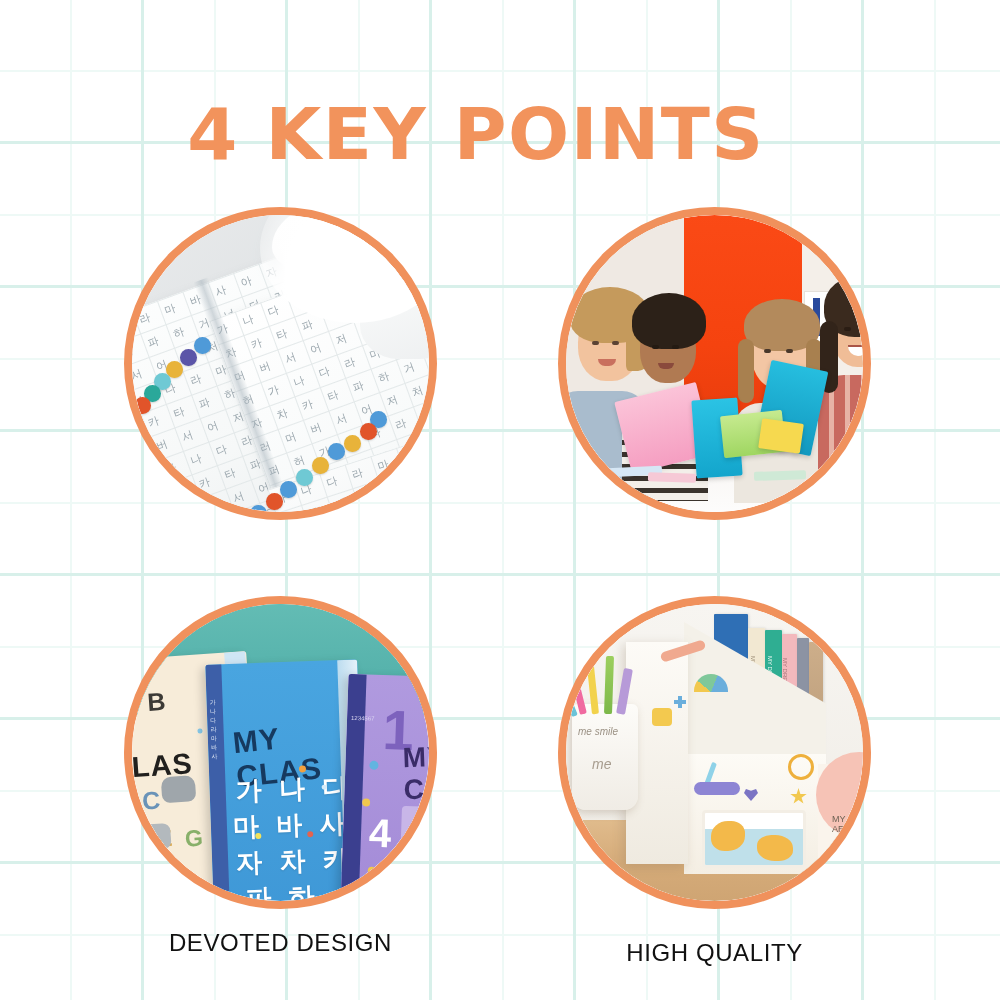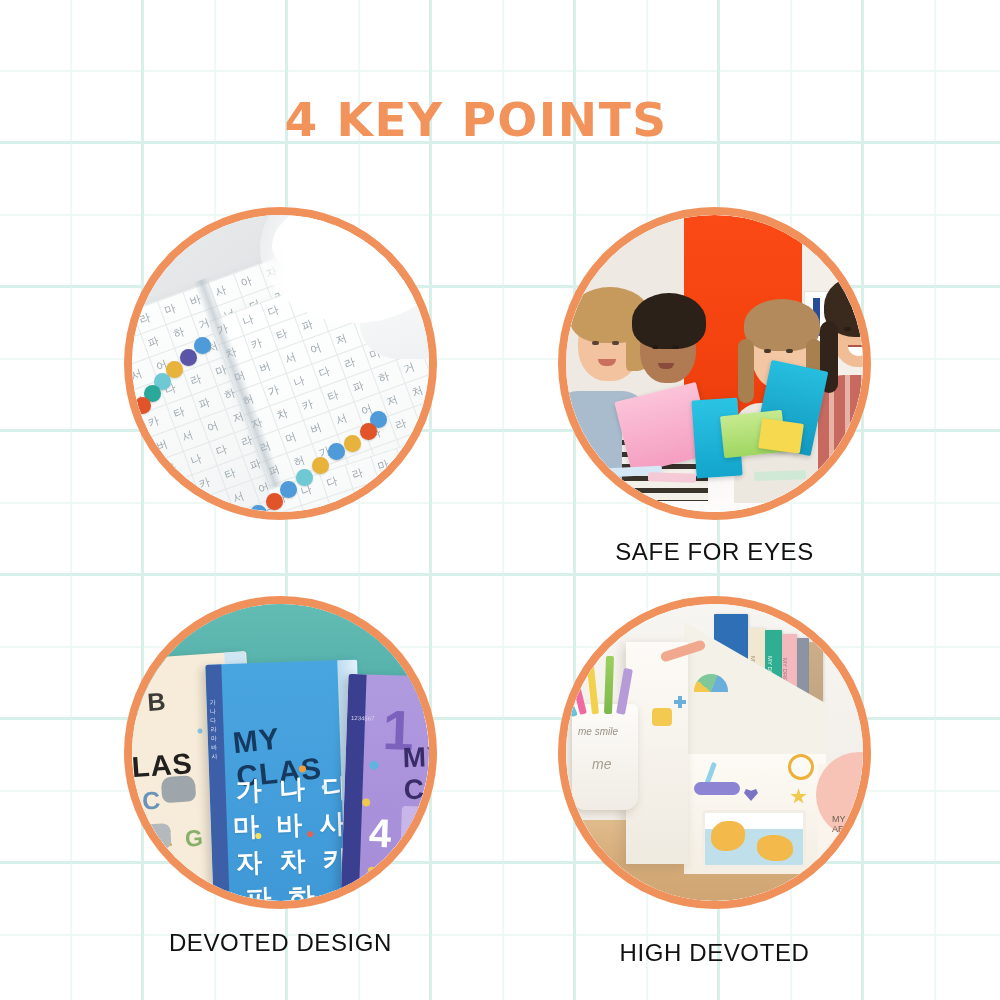--- a/index.html
+++ b/index.html
@@ -25,21 +25,21 @@
     z-index:0;
   }
 
   
   #page{position:absolute;inset:0;z-index:2;}
 
   
   #title{
     position:absolute;top:92px;left:0;width:952px;
     text-align:center;
-    font-size:47px;
+    font-size:72px;
     font-weight:bold;
     letter-spacing:1.5px;
     color:#f2935c;
     font-family:"DejaVu Sans","Liberation Sans",sans-serif;
     white-space:nowrap;
   }
 
   
   .card{position:absolute;}
   #card-0{left:124px;top:207px;}
@@ -357,21 +357,20 @@
         <div class="book" style="left:128px;top:184px;width:46px;height:78px;background:linear-gradient(180deg,#2bc3e4,#13a5cc);transform:rotate(-4deg);"></div>
         <div class="book" style="left:196px;top:150px;width:58px;height:86px;background:linear-gradient(180deg,#26bedf,#1298bf);transform:rotate(12deg);"></div>
         <div class="book" style="left:156px;top:198px;width:62px;height:42px;background:linear-gradient(180deg,#c6ea8f,#9fd661);transform:rotate(-6deg);"></div>
         <div class="book" style="left:194px;top:206px;width:42px;height:30px;background:#f6d94f;transform:rotate(8deg);"></div>
 
         <div class="paper" style="left:40px;top:252px;width:56px;height:9px;background:#d6e7f5;transform:rotate(-3deg);"></div>
         <div class="paper" style="left:82px;top:258px;width:48px;height:9px;background:#f6c9d6;transform:rotate(2deg);"></div>
         <div class="paper" style="left:188px;top:256px;width:52px;height:9px;background:#cfe9d6;transform:rotate(-2deg);"></div>
       </div>
     </div>
-    <div class="caption">SAFE FOR EYES</div>
   </div>
 
   <div class="card" id="card-2">
     <div class="circle">
       <div class="scene s3">
         <div class="teal-top"></div>
 
         <div class="cover cover-cream">
           <div class="ct" style="left:6px;top:92px;font-size:29px;color:#21201e;">CLAS</div>
 
@@ -474,16 +473,16 @@
         <div class="cup"></div>
         <div class="tiny" style="left:12px;top:122px;font-size:10px;color:#9b9184;font-style:italic;">me smile</div>
         <div class="tiny" style="left:26px;top:152px;font-size:14px;color:#a79c8e;font-style:italic;">me</div>
         <div class="pen" style="left:14px;top:62px;width:7px;height:48px;background:#f06aa0;transform:rotate(-14deg);"></div>
         <div class="pen" style="left:26px;top:58px;width:7px;height:52px;background:#f2d24c;transform:rotate(-6deg);"></div>
         <div class="pen" style="left:38px;top:52px;width:8px;height:58px;background:linear-gradient(180deg,#9ccf5e,#7db84a);transform:rotate(2deg);"></div>
         <div class="pen" style="left:50px;top:64px;width:9px;height:46px;background:#b79ad8;transform:rotate(10deg);"></div>
         <div class="pen" style="left:6px;top:74px;width:6px;height:38px;background:#6ac3d8;transform:rotate(-22deg);"></div>
       </div>
     </div>
-    <div class="caption">HIGH DEVOTED</div>
+    <div class="caption">HIGH QUALITY</div>
   </div>
 
 </div>
 
 </body></html>

